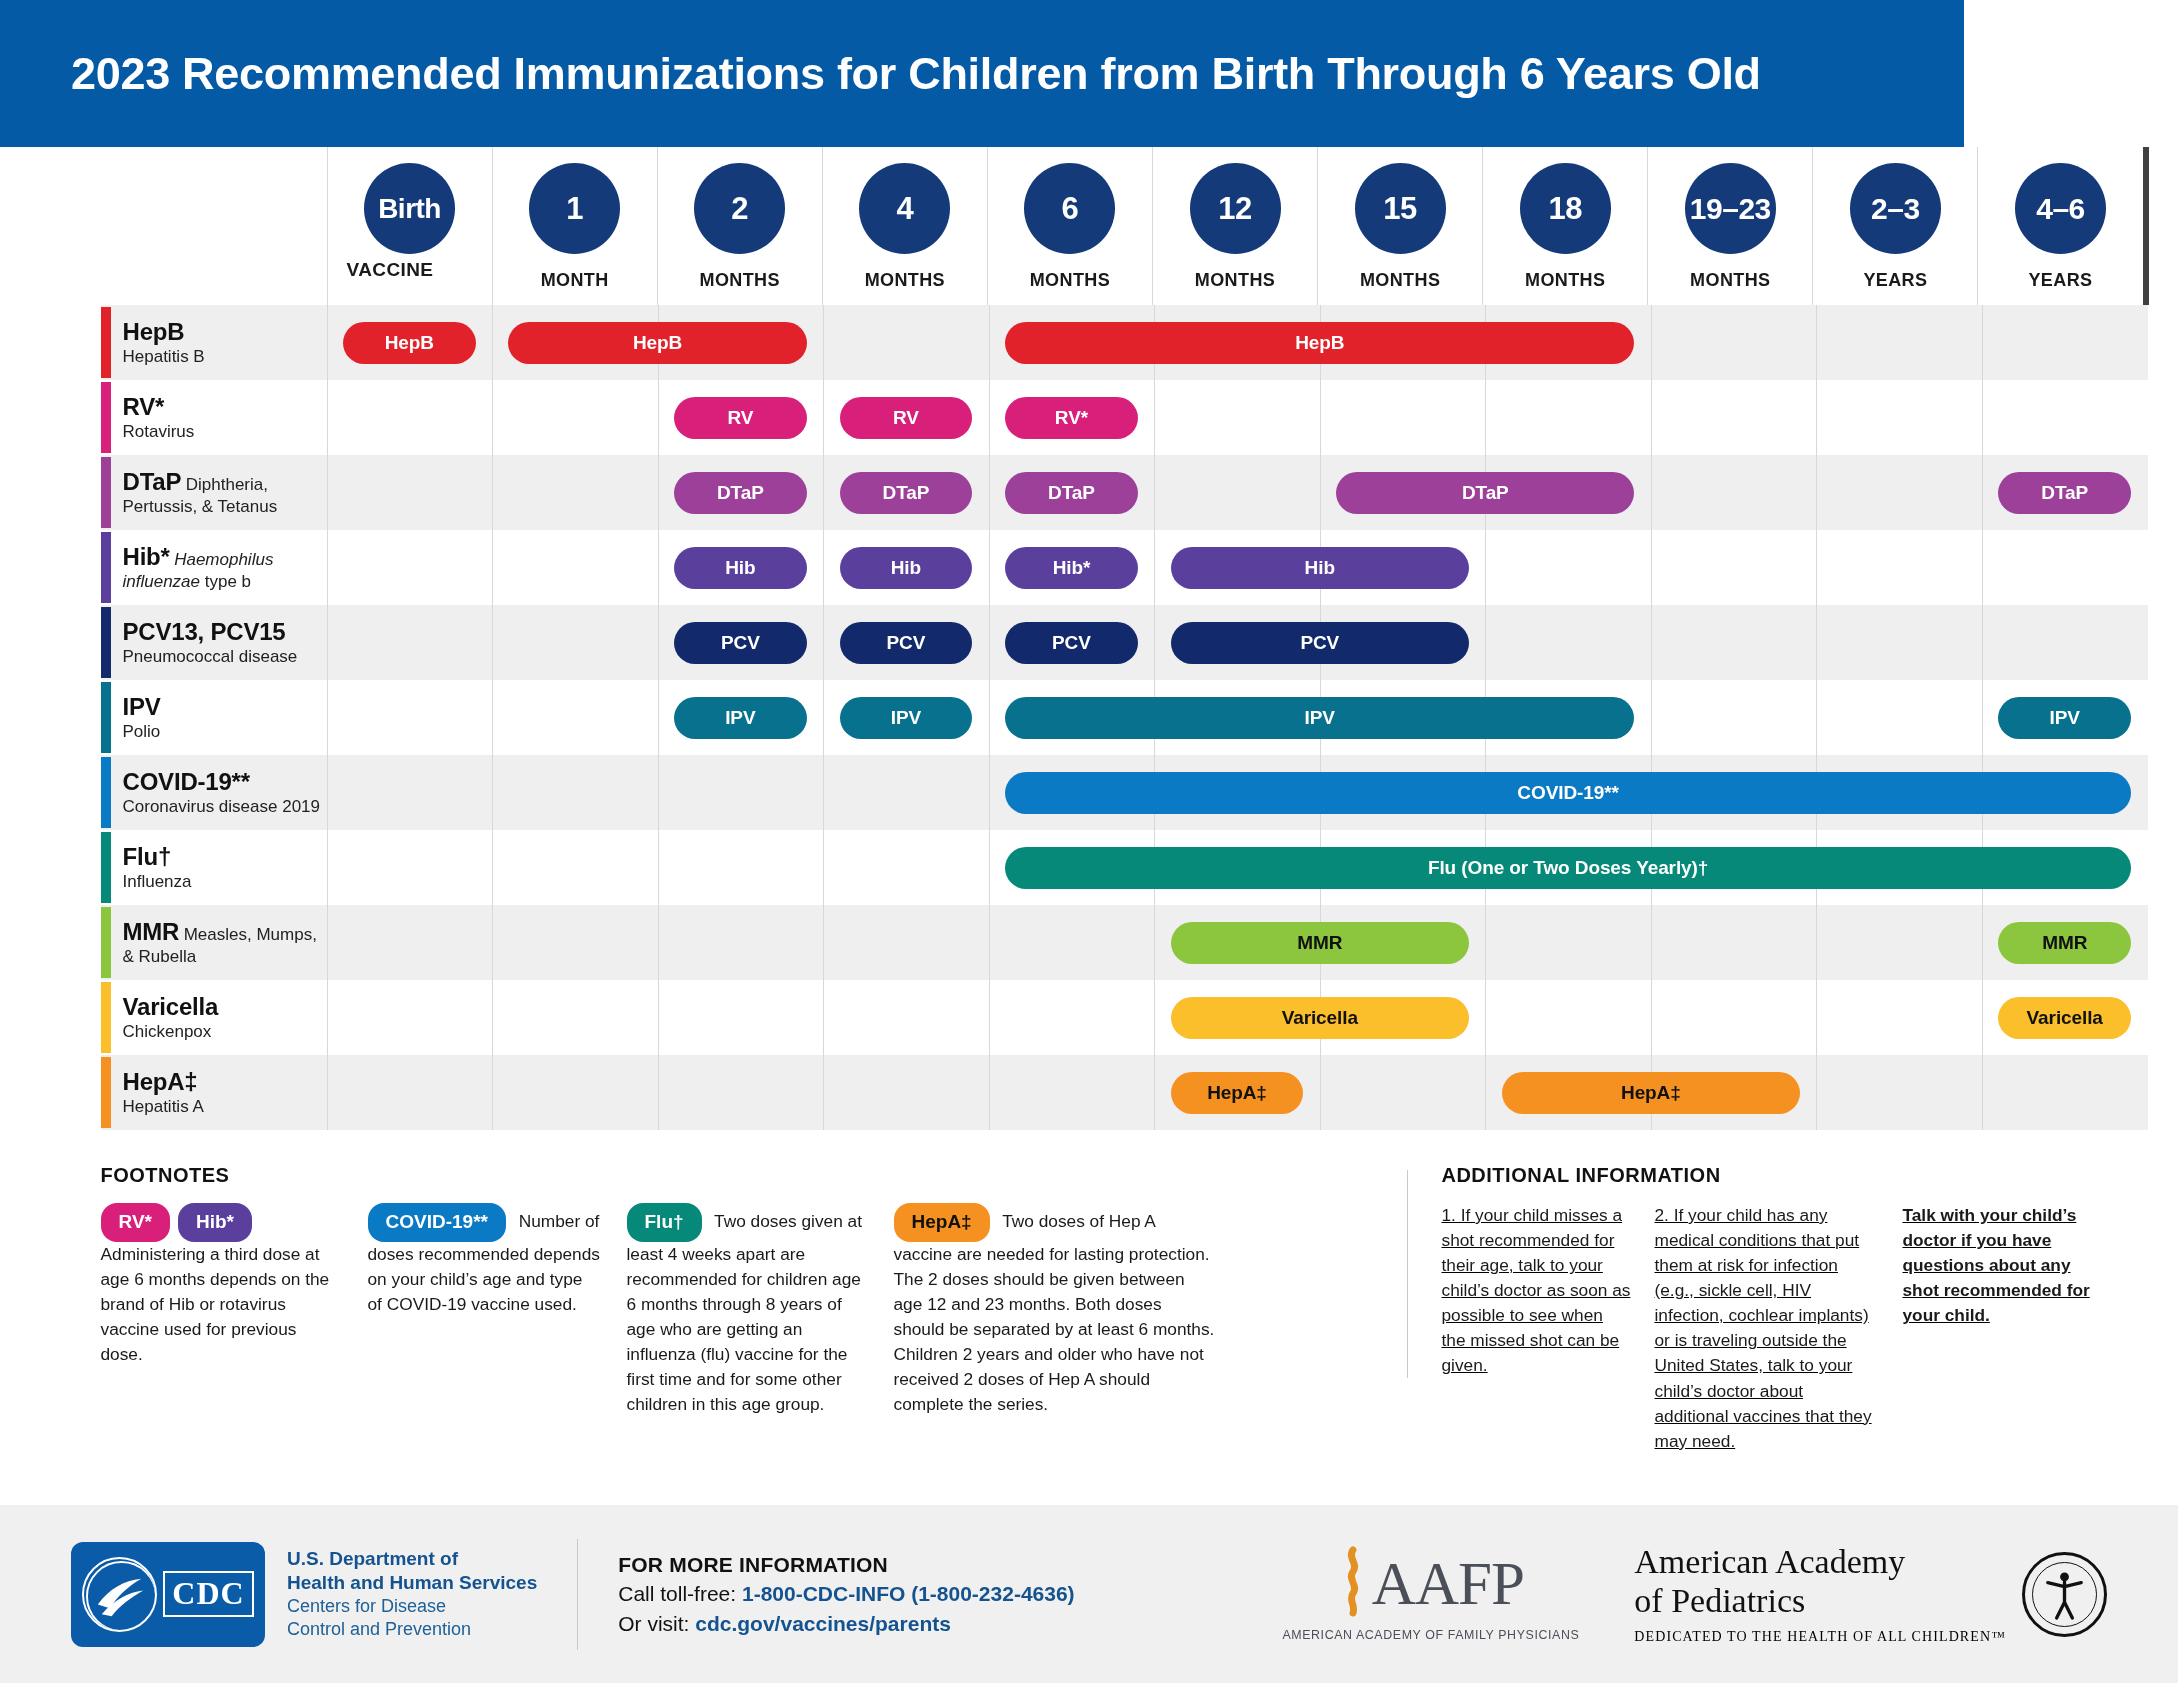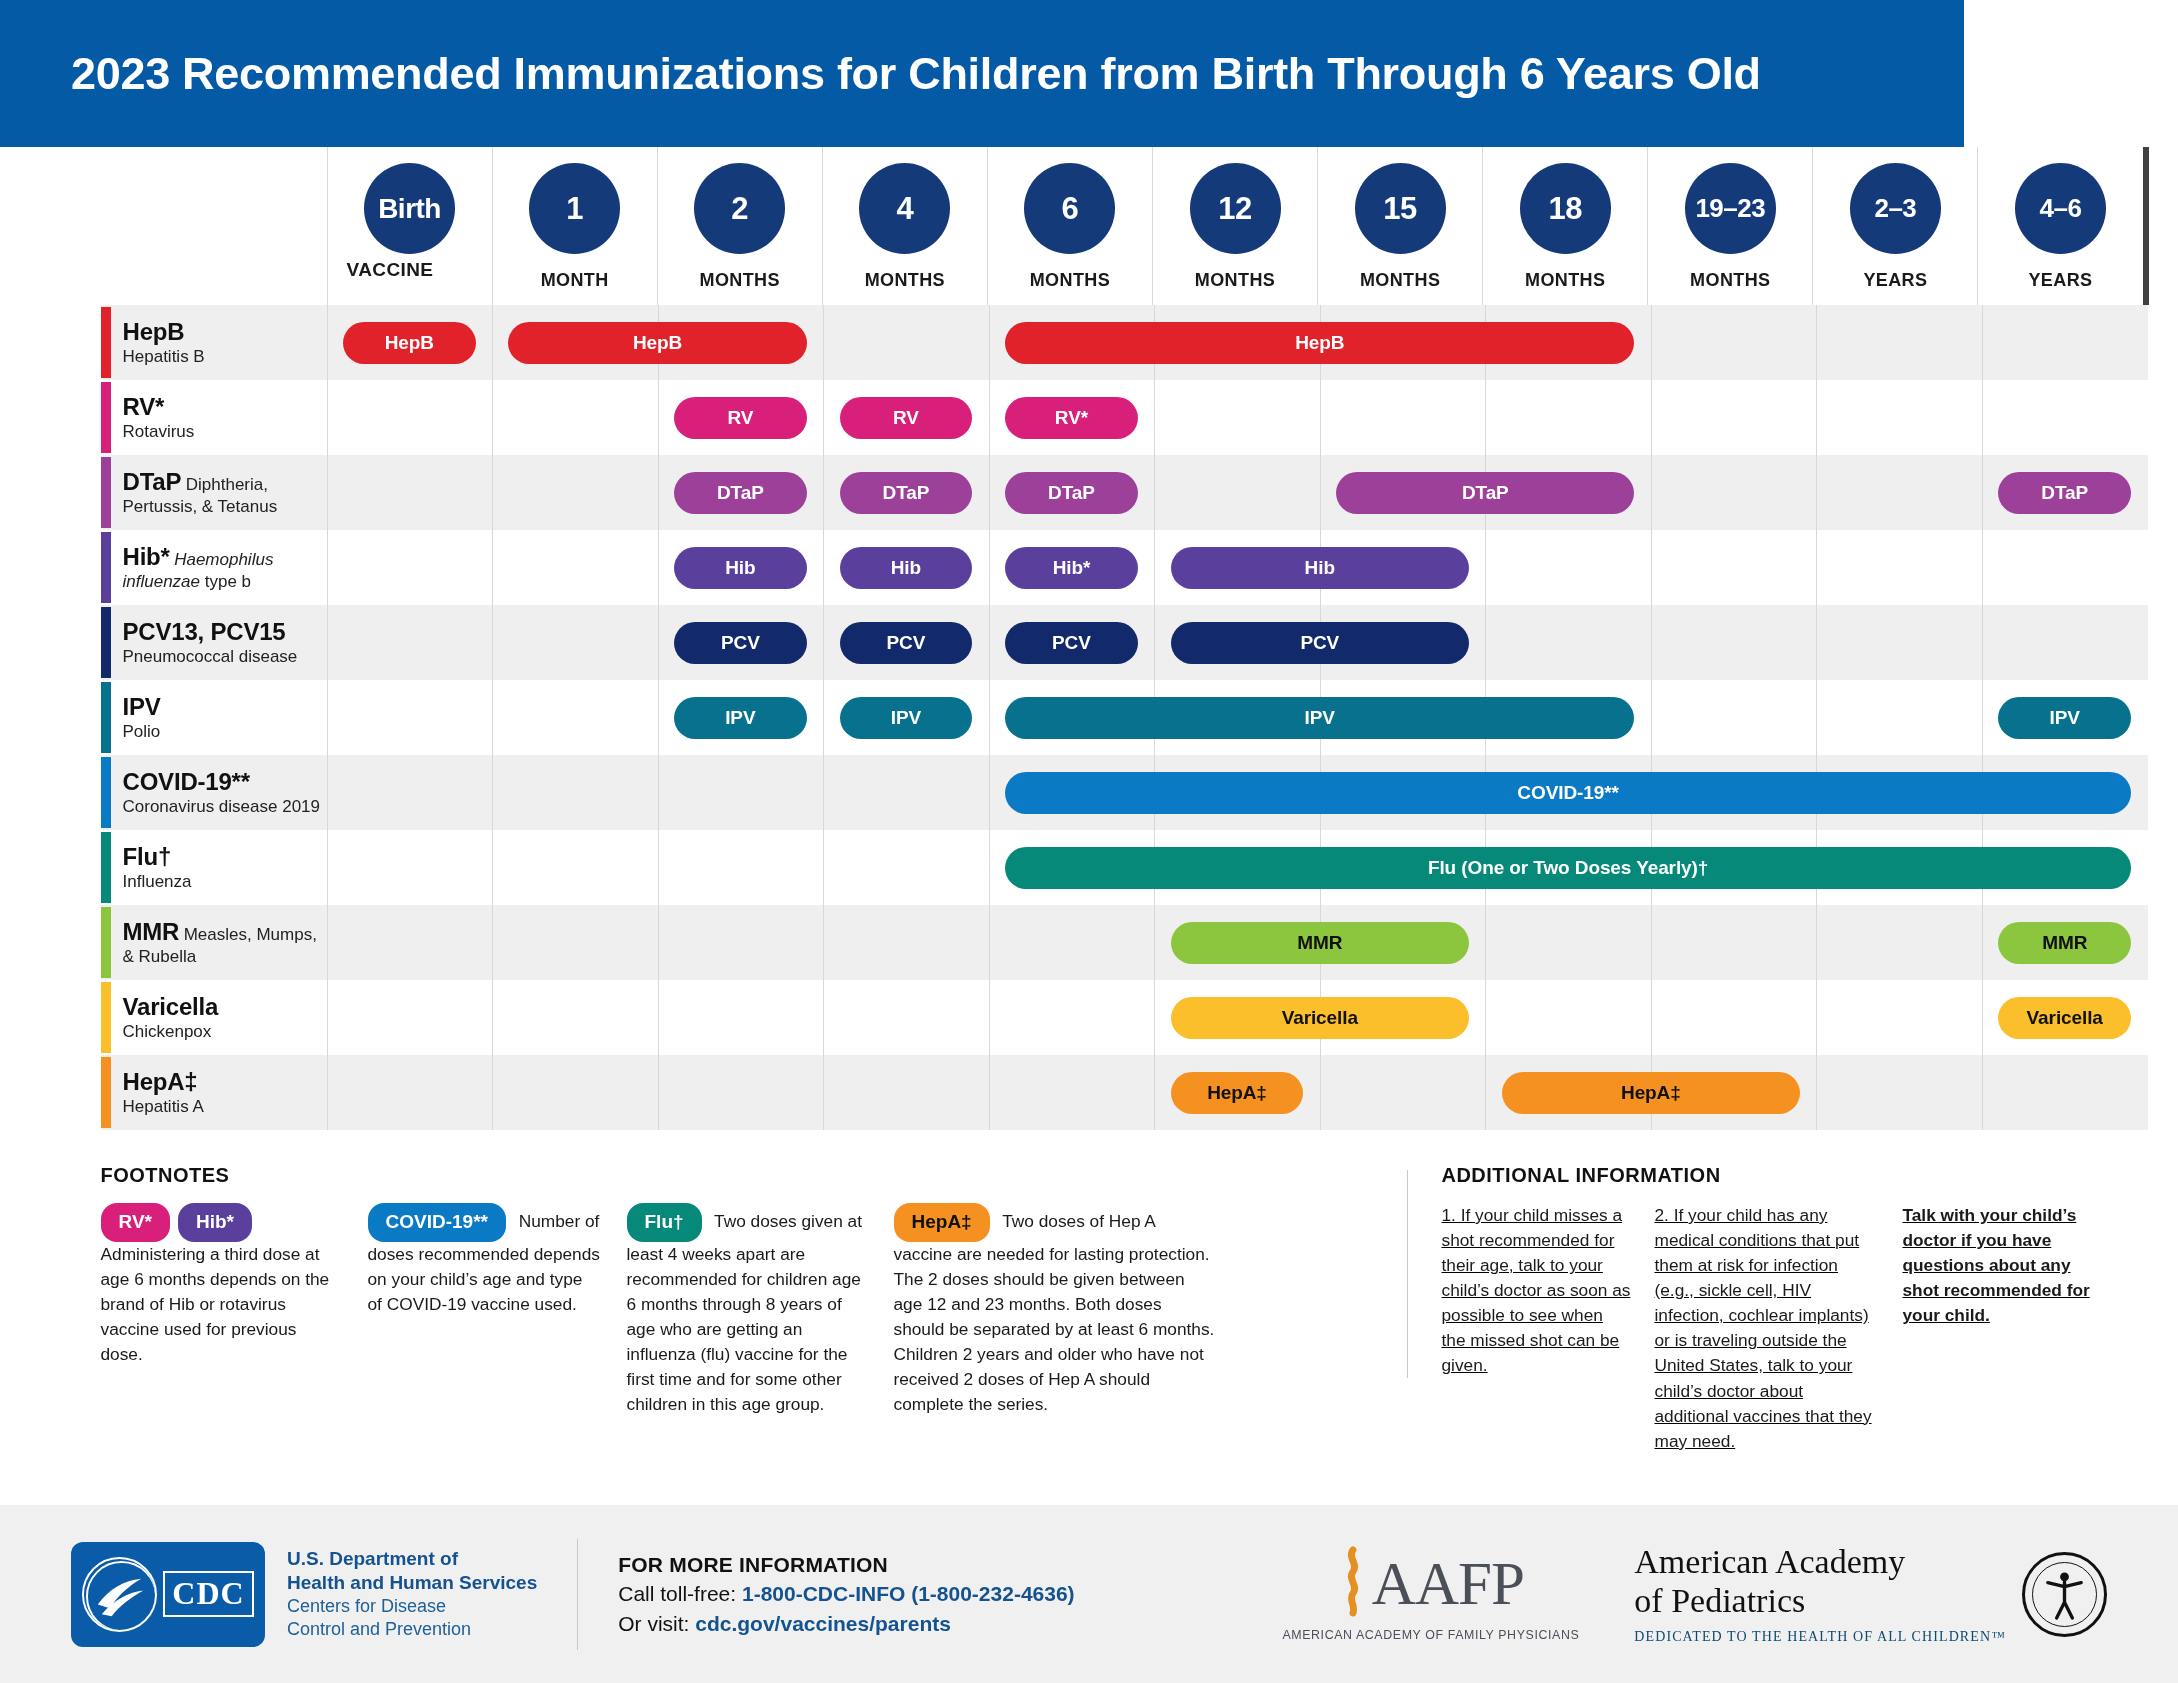--- a/index.html
+++ b/index.html
@@ -53,21 +53,21 @@
     margin-top: 16px;
     width: 91px; height: 91px;
     border-radius: 50%;
     background: #153a7a;
     color: #fff;
     display: flex; align-items: center; justify-content: center;
     font-size: 31px; font-weight: bold;
     letter-spacing: -0.5px;
   }
   .age-circle.birth { font-size: 28px; }
-  .age-circle.wide { font-size: 26px; }
+  .age-circle.wide { font-size: 30px; }
   .age-unit {
     margin-top: 16px;
     font-size: 18px;
     font-weight: bold;
     color: #1a1a1a;
     letter-spacing: 0.4px;
   }
   .vaccine-head {
     position: absolute;
     left: 0px; bottom: 24px;
@@ -274,21 +274,21 @@
   .aap-txt { }
   .aap-name {
     font-family: "Liberation Serif", serif;
     font-size: 34px;
     color: #111;
     line-height: 1.12;
   }
   .aap-tag {
     font-family: "Liberation Serif", serif;
     font-size: 14px;
-    color: #0c4a6e;
+    color: #000000;
     letter-spacing: 1.1px;
     margin-top: 9px;
   }
   .aap-seal {
     width: 85px; height: 85px;
     border-radius: 50%;
     border: 3px solid #111;
     position: relative;
     display: flex; align-items: center; justify-content: center;
   }

